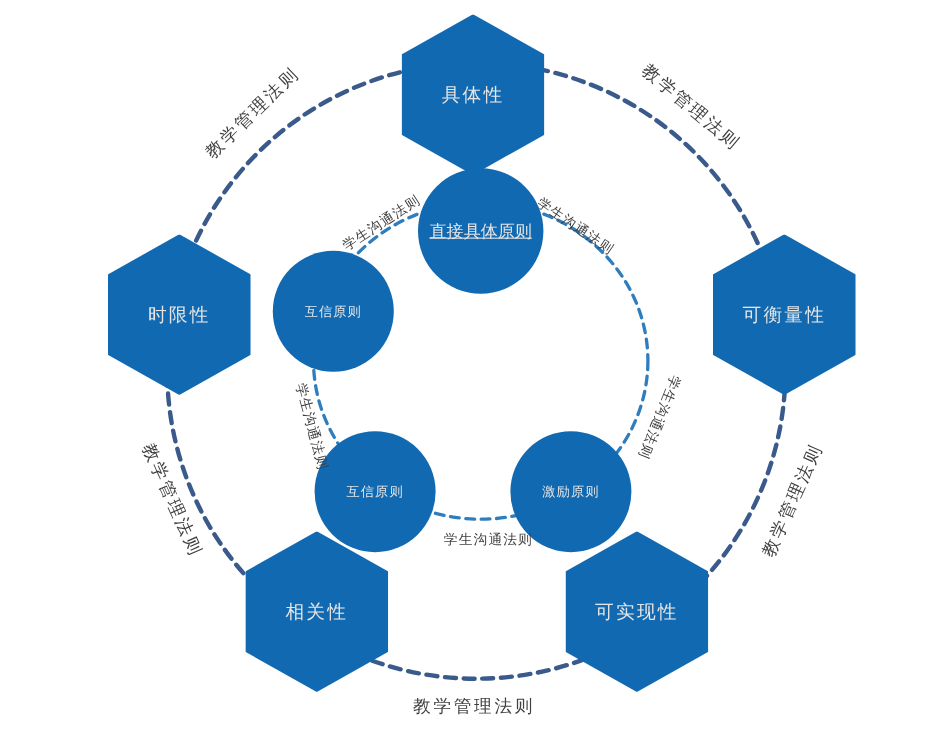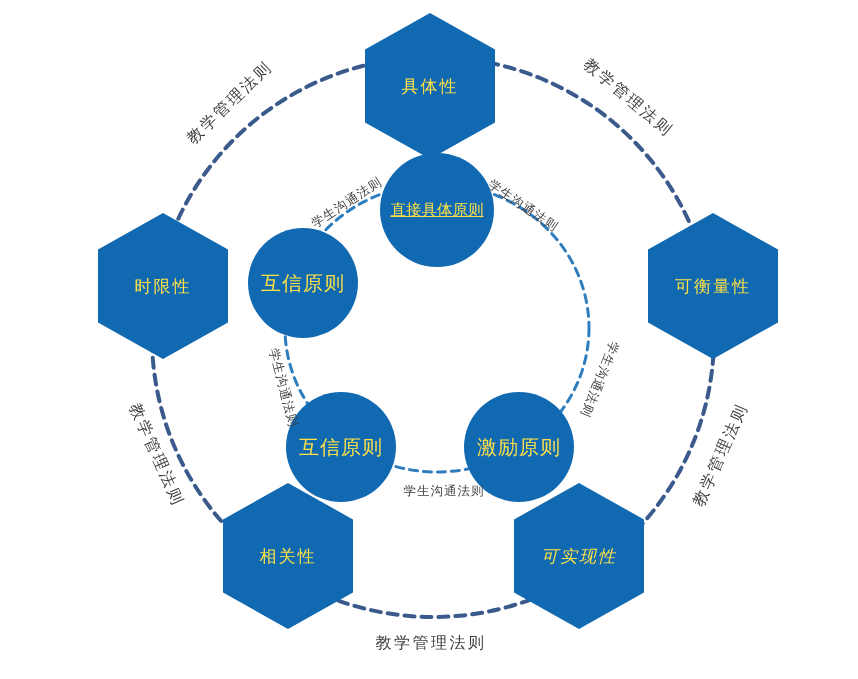--- a/index.html
+++ b/index.html
@@ -38,27 +38,27 @@
     background: var(--shape-blue, #1169b1);
     display: flex;
     align-items: center;
     justify-content: center;
   }
   .circle.wide {
     width: 114px;
     height: 114px;
   }
   .shape-text {
-    color: #fde047;
+    color: #e5e5e5;
     font-size: 17px;
     letter-spacing: 2px;
     white-space: nowrap;
   }
   .circle .shape-text {
-    font-size: 20px;
+    font-size: 12px;
     letter-spacing: 1px;
   }
   .circle.wide .shape-text {
     font-size: 15.5px;
     letter-spacing: 0;
     text-decoration: underline;
   }
   .path-label {
     position: absolute;
     white-space: nowrap;
@@ -93,21 +93,21 @@
   </div>
 
   <div class="hex" style="left:98px; top:213px;">
     <span class="shape-text">时限性</span>
   </div>
 
   <div class="hex" style="left:223px; top:483px;">
     <span class="shape-text">相关性</span>
   </div>
 
-  <div class="hex" style="left:514px; top:483px;font-style:italic;">
+  <div class="hex" style="left:514px; top:483px;">
     <span class="shape-text">可实现性</span>
   </div>
 
   <div class="circle wide" style="left:380px; top:153px;">
     <span class="shape-text">直接具体原则</span>
   </div>
 
   <div class="circle" style="left:248px; top:228px;">
     <span class="shape-text">互信原则</span>
   </div>

